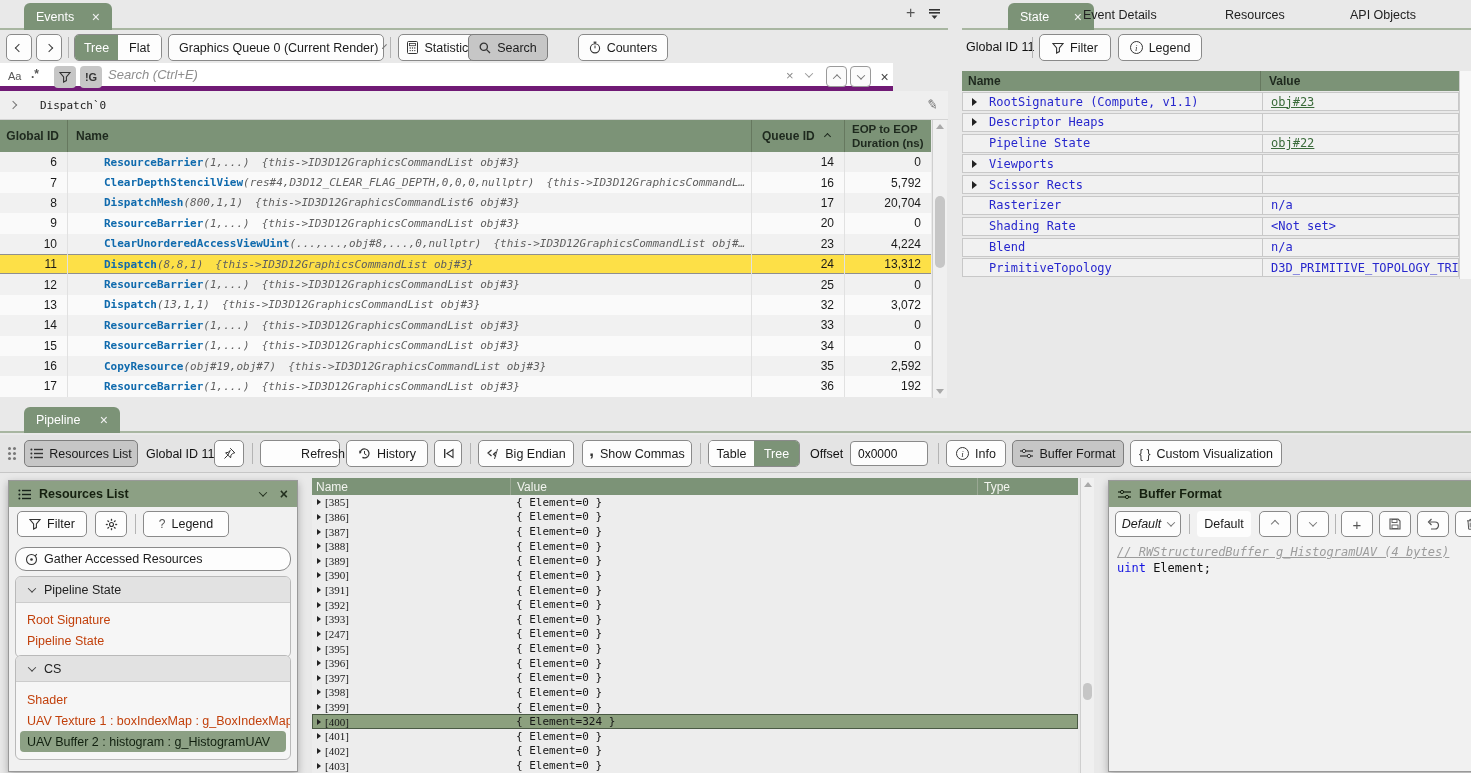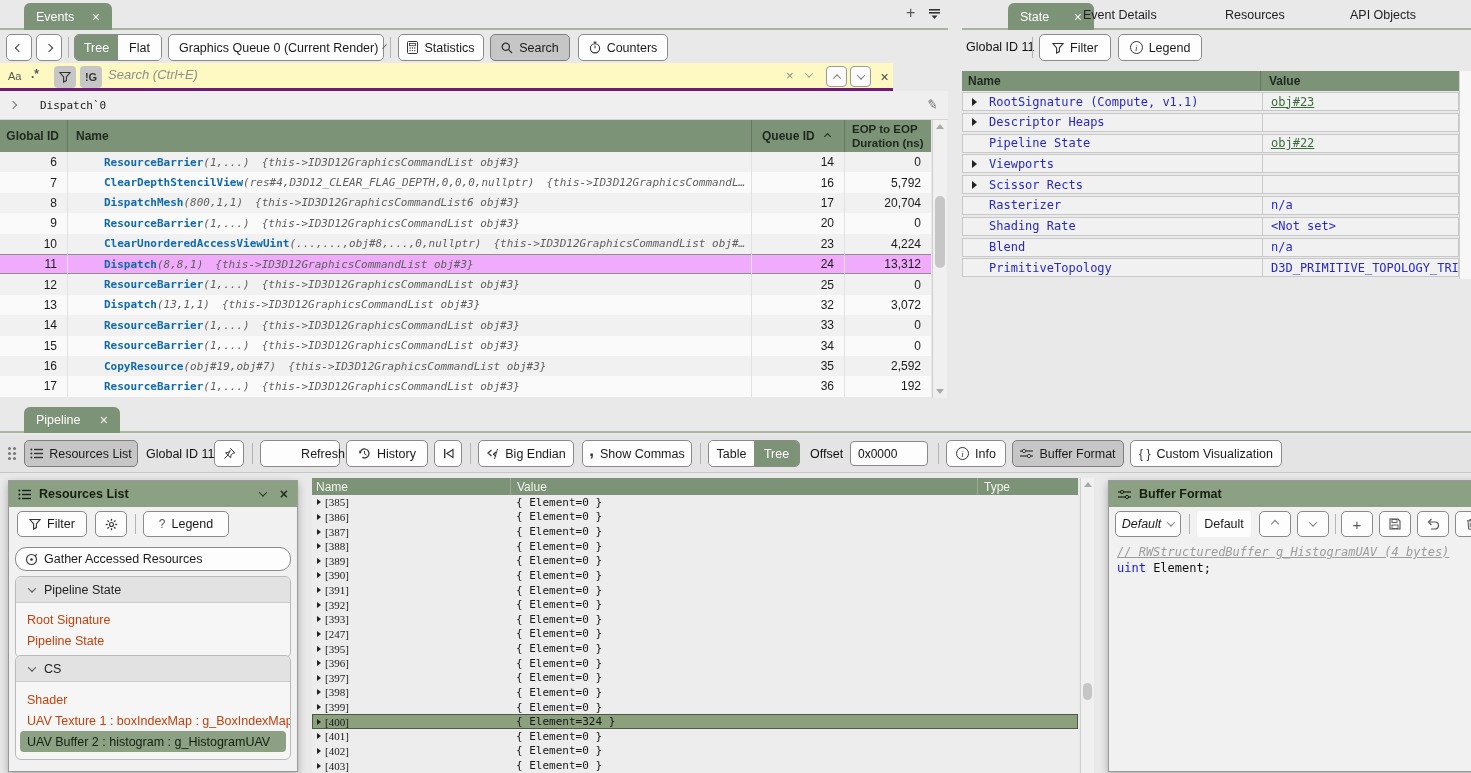--- a/index.html
+++ b/index.html
@@ -29,21 +29,21 @@
   .tab-green{position:absolute;background:var(--accent-green);color:#fff;border-radius:6px 6px 0 0;display:flex;align-items:center;justify-content:space-between;padding:0 12px;font-size:12.5px;}
   .tab-x{color:#f2f2f2;font-size:14px;line-height:1;}
   .tab-label-plain{position:absolute;top:8px;font-size:12.5px;color:#222;}
   .grid-header{display:grid;background:var(--accent-green);}
   .icon-svg{flex:0 0 auto;}
   .circle-i{display:inline-flex;align-items:center;justify-content:center;width:13px;height:13px;border:1.2px solid #333;border-radius:50%;font-size:9px;font-family:"Liberation Serif",serif;font-style:italic;color:#333;}
   
   .ev-row{display:grid;grid-template-columns:68px 684px 93px 86px;height:20.4px;align-items:center;}
   .ev-rows .ev-row:nth-child(even){background:#fafafa;}
   .ev-rows .ev-row:nth-child(odd){background:#f1f1f1;}
-  .ev-rows .ev-row.selected{background:#f0abfc;box-shadow:inset 0 1px #8f8f8f, inset 0 -1px #8f8f8f;}
+  .ev-rows .ev-row.selected{background:#fde047;box-shadow:inset 0 1px #8f8f8f, inset 0 -1px #8f8f8f;}
   .ev-cell{height:100%;display:flex;align-items:center;border-right:1px solid #e1e1e1;overflow:hidden;white-space:nowrap;}
   .ev-cell:last-child{border-right:none;}
   .ev-id,.ev-num{justify-content:flex-end;padding-right:10px;font-size:12px;color:#1a1a1a;}
   .ev-name{padding-left:36px;font-family:"DejaVu Sans Mono",monospace;font-size:11px;}
   .ev-fn{color:var(--fn-blue);font-weight:bold;}
   .ev-args{color:#5f5f5f;font-style:italic;}
   .ev-tail{color:#5f5f5f;font-style:italic;margin-left:12px;}
   
   .st-row{display:grid;grid-template-columns:299px 197px;height:19px;margin-bottom:1.8px;background:#f1f1f1;border:1px solid #c8c8c8;align-items:center;}
   .st-name{display:flex;align-items:center;height:100%;overflow:hidden;white-space:nowrap;}
@@ -65,21 +65,21 @@
   .card-item{height:21px;display:flex;align-items:center;padding-left:11px;font-size:12.5px;color:#c2410c;white-space:nowrap;overflow:hidden;}
   .card-item.selected{background:var(--panel-green);border-radius:4px;margin:0 4px;padding-left:7px;color:#11200f;}
   .panel{position:absolute;background:#f1f1f1;border:1px solid #999;box-shadow:0 3px 8px rgba(0,0,0,.28);}
   .panel-head{height:26px;background:var(--panel-green);display:flex;align-items:center;gap:8px;padding:0 9px;font-weight:bold;font-size:12.5px;color:#15200f;}
   .scrolltrack{position:absolute;background:#f0f0f0;border-left:1px solid #cfcfcf;}
   .thumb{position:absolute;left:2px;right:2px;background:#c6c6c6;border-radius:7px;}
   .tri-up{width:0;height:0;border-left:4px solid transparent;border-right:4px solid transparent;border-bottom:5px solid #a9a9a9;margin:4px auto 0;}
   .tri-down{width:0;height:0;border-left:4px solid transparent;border-right:4px solid transparent;border-top:5px solid #a9a9a9;margin:0 auto;}
   .grip{position:absolute;width:3px;height:3px;background:#787878;border-radius:50%;box-shadow:0 5px #787878,0 10px #787878,5px 0 #787878,5px 5px #787878,5px 10px #787878;}
   input{font-family:"Liberation Sans",sans-serif;}
-  .searchbox{position:absolute;background:#fef9c3;border-bottom:3px solid #701a75;}
+  .searchbox{position:absolute;background:#ffffff;border-bottom:5px solid #701a75;}
   .searchbox input{position:absolute;left:108px;top:4px;width:420px;border:none;background:transparent;font-size:13px;font-style:italic;color:#444;outline:none;}
   .searchbox input::placeholder{color:#8d8d8d;font-style:italic;}
   .iconbox{position:absolute;width:22px;height:22px;top:3px;border-radius:4px;display:flex;align-items:center;justify-content:center;}
   .iconbox.on{background:#c6c6c6;}
   .sqbtn{position:absolute;width:21px;height:21px;top:3px;border:1px solid #9a9a9a;border-radius:4px;background:#fbfbfb;display:flex;align-items:center;justify-content:center;}
   .code-comment{font-family:"DejaVu Sans Mono",monospace;font-size:12px;font-style:italic;text-decoration:underline;color:#9c9c9c;white-space:nowrap;}
   .code-line{font-family:"DejaVu Sans Mono",monospace;font-size:12px;color:#111;}
   .code-line .kw{color:var(--kw-blue);}
 </style>
 </head>
@@ -124,21 +124,21 @@
           <rect x="2.5" y="2.5" width="6" height="2.2" fill="none" stroke="#333" stroke-width="0.8"></rect>
           <circle cx="3.2" cy="7" r="0.7" fill="#333"></circle>
           <circle cx="5.5" cy="7" r="0.7" fill="#333"></circle>
           <circle cx="7.8" cy="7" r="0.7" fill="#333"></circle>
           <circle cx="3.2" cy="9.6" r="0.7" fill="#333"></circle>
           <circle cx="5.5" cy="9.6" r="0.7" fill="#333"></circle>
           <circle cx="7.8" cy="9.6" r="0.7" fill="#333"></circle>
         </svg>
       <span>Statistics</span>
     </div>
-    <div class="btn gray" style="left:490px;top:2px;width:80px;">
+    <div class="btn gray" style="left:468px;top:2px;width:80px;">
       <svg class="icon-svg" width="12" height="12" viewBox="0 0 12 12">
           <circle cx="4.8" cy="4.8" r="3.6" fill="none" stroke="#333" stroke-width="1.3"></circle>
           <line x1="7.6" y1="7.6" x2="11" y2="11" stroke="#333" stroke-width="1.3"></line>
         </svg>
       <span>Search</span>
     </div>
     <div class="btn" style="left:578px;top:2px;width:90px;">
       <svg class="icon-svg" width="12" height="13" viewBox="0 0 12 13">
           <circle cx="6" cy="7.3" r="4.6" fill="none" stroke="#333" stroke-width="1.1"></circle>
           <line x1="6" y1="7.3" x2="6" y2="4.6" stroke="#333" stroke-width="1"></line>

